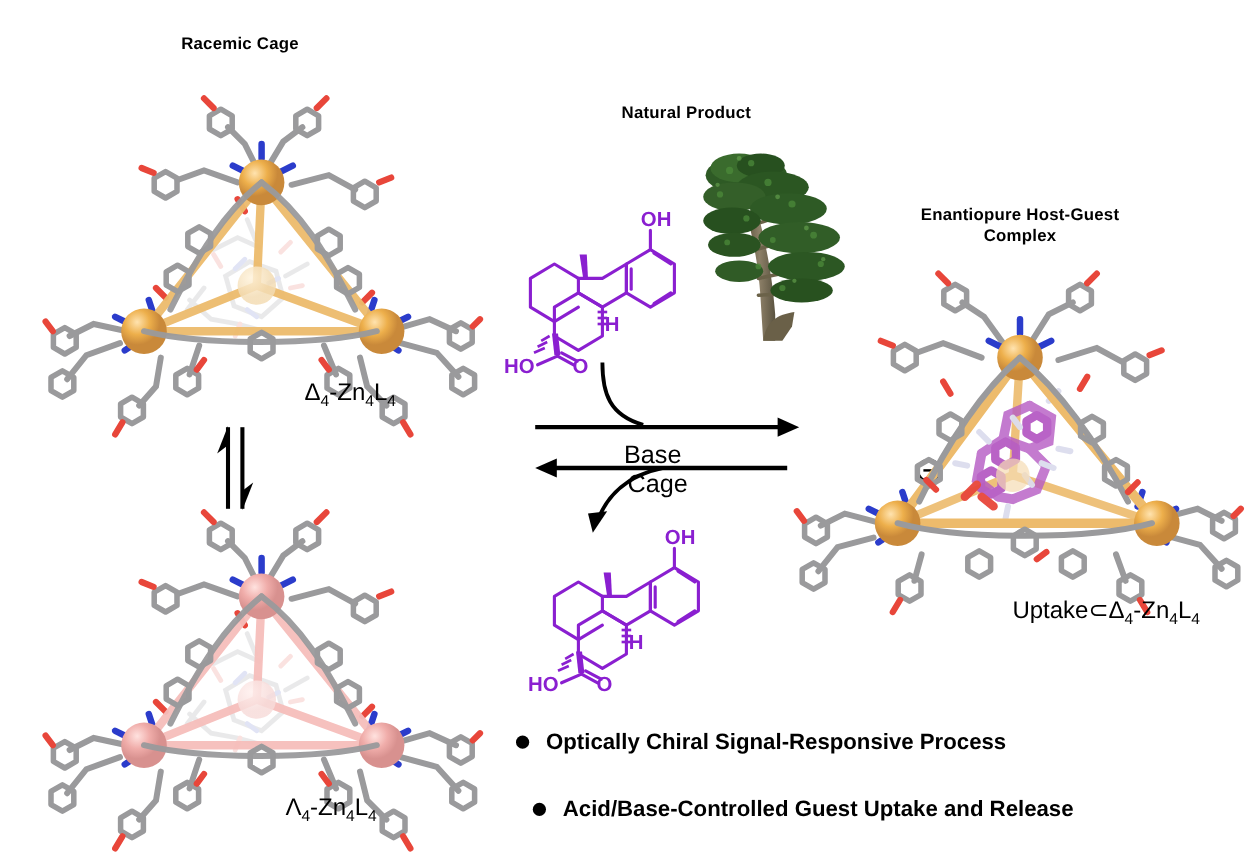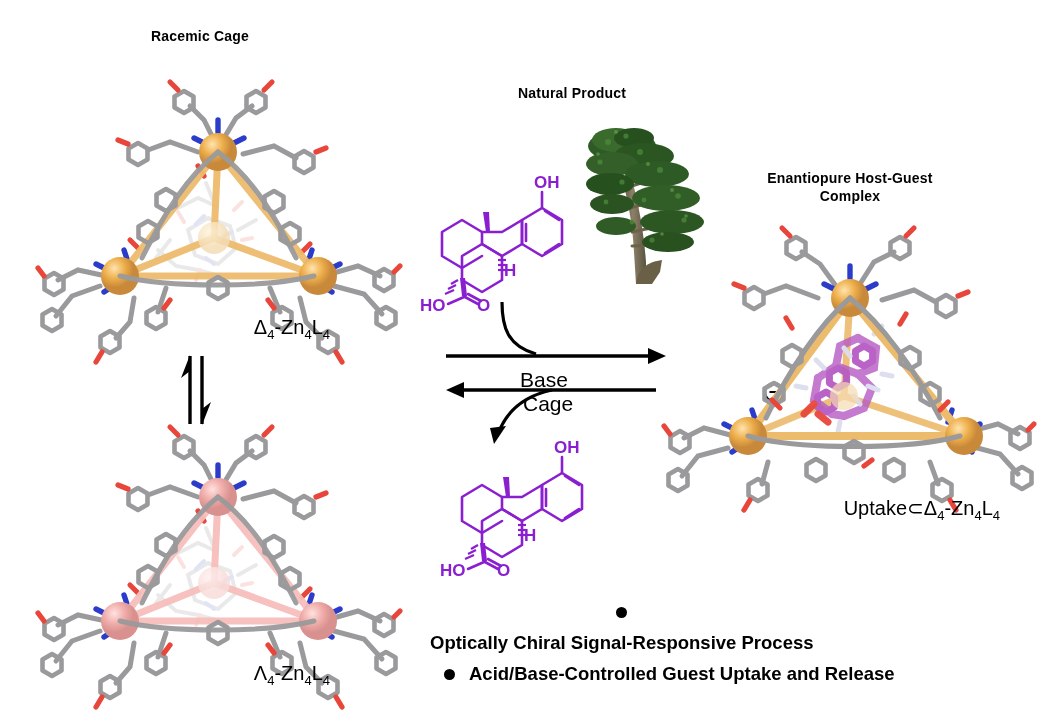--- a/index.html
+++ b/index.html
@@ -275,21 +275,21 @@
   <g>
     <use href="#ringL" x="128" y="120"></use>
         <use href="#ringL" x="236" y="122"></use>
     <use href="#ringL" x="180" y="208"></use>
     <use href="#ringL" x="110" y="152"></use>
         <use href="#ringL" x="252" y="154"></use>
   </g>
 </svg>
 </div>
 
-<div class="abs lbl" style="left:110px;top:662px;width:220px;">
+<div class="abs lbl" style="left:94px;top:662px;width:220px;">
   <span>Λ</span><sub>4</sub><span>-Zn</span><sub>4</sub><span>L</span><sub>4</sub>
 </div>
 
 <div class="abs" style="left:582px;top:112px;">
 <svg width="145" height="175" viewBox="0 0 145 175">
   <defs>
     <linearGradient id="trunkg" x1="0" y1="0" x2="1" y2="0">
       <stop offset="0%" stop-color="#5E553F"></stop>
           <stop offset="45%" stop-color="#8D8068"></stop>
           <stop offset="100%" stop-color="#5A5340"></stop>
@@ -592,20 +592,20 @@
         <path d="M272,182 L280,174"></path>
     <path d="M196,238 L204,232"></path>
   </g>
 </svg>
 </div>
 
 <div class="abs lbl" style="left:720px;top:496px;width:280px;">
   <span>Uptake⊂</span><span>Δ</span><sub>4</sub><span>-Zn</span><sub>4</sub><span>L</span><sub>4</sub>
 </div>
 
-<div class="abs bullet-row" style="left:430px;top:607px;flex-direction:column;">
+<div class="abs bullet-row" style="left:430px;top:607px;">
   <span class="dot"></span>
   <span class="bullet-txt">Optically Chiral Signal-Responsive Process</span>
 </div>
 <div class="abs bullet-row" style="left:444px;top:663px;">
   <span class="dot"></span>
   <span class="bullet-txt">Acid/Base-Controlled Guest Uptake and Release</span>
 </div>
 
 </body></html>

